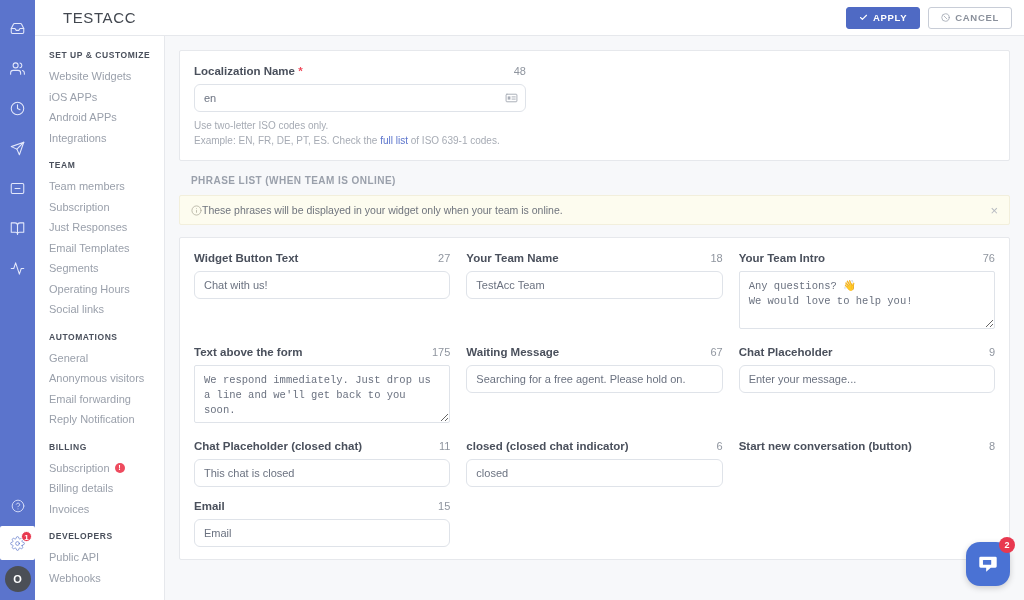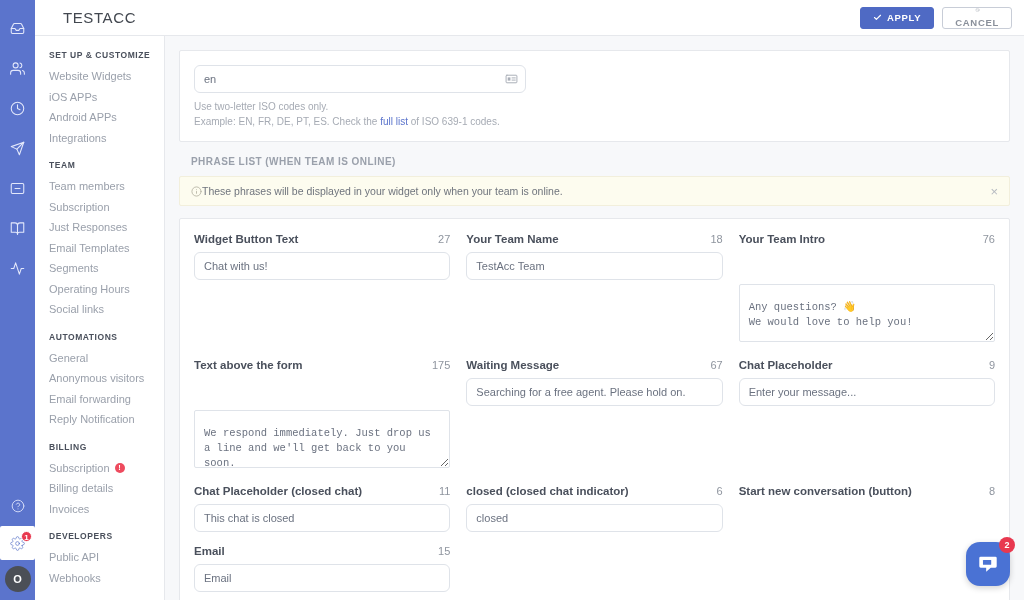--- a/index.html
+++ b/index.html
@@ -68,21 +68,21 @@
     font-weight: 400;
   }
   .topbar-actions { margin-left: auto; display: flex; gap: 8px; align-items: center; }
   .btn {
     height: 22px; border-radius: 3px;
     display: inline-flex; align-items: center; gap: 5px;
     font-size: 9.5px; letter-spacing: 0.7px; font-weight: 600;
     padding: 0 12px; cursor: pointer; user-select: none;
   }
   .btn-apply { background: #4f6ac4; color: #fff; border: 1px solid #4f6ac4; }
-  .btn-cancel { background: #fff; color: #8a909b; border: 1px solid #c8cdd7; flex-direction: column; }
+  .btn-cancel { background: #fff; color: #8a909b; border: 1px solid #c8cdd7; }
 
   
   .body { flex: 1 1 auto; display: flex; min-height: 0; }
 
   
   .sidenav {
     width: 130px; flex: 0 0 130px;
     background: #fff;
     border-right: 1px solid #e6e8ec;
     padding: 14px 0 0 14px;
@@ -164,26 +164,25 @@
     cursor: pointer; line-height: 1;
   }
 
   .grid {
     display: grid; grid-template-columns: 1fr 1fr 1fr;
     column-gap: 16px; row-gap: 13px;
   }
   .ta {
     width: 100%; height: 58px;
     border: 1px solid #dfe3e9; border-radius: 2px;
-    padding: 15px 9px; resize: vertical;
+    padding: 7px 9px; resize: vertical;
     font-family: "Liberation Mono", monospace;
     font-size: 10.5px; color: #6b7280; line-height: 15px;
     background: #fff; outline: none;
     overflow: hidden;
-    margin-top: 32px;
   }
 
   
   .chat-fab {
     position: absolute; right: 14px; bottom: 14px;
     width: 44px; height: 44px; border-radius: 14px;
     background: #4a72d4;
     display: flex; align-items: center; justify-content: center;
     cursor: pointer; z-index: 20;
     box-shadow: 0 2px 6px rgba(0,0,0,0.18);
@@ -374,20 +373,27 @@
           <div class="nav-item">
               <span>Webhooks</span>
             </div>
         </div>
       </div>
 
       <div class="main">
 
         <div class="card card-pad">
           <div style="max-width:332px">
+            <div class="field-head">
+              <div class="field-label">
+                <span>Localization Name</span>
+                <span class="req">*</span>
+              </div>
+              <div class="counter">48</div>
+            </div>
             <div class="input-wrap">
               <input class="inp" type="text" value="en" style="">
               <span class="inp-icon">
                 <svg width="13" height="13" viewBox="0 0 24 24" fill="none" stroke="#a9aeb7" stroke-width="1.8" stroke-linecap="round" stroke-linejoin="round">
                   <rect x="2" y="5" width="20" height="14" rx="1.5"></rect>
                   <rect x="5" y="9" width="5" height="6" fill="#a9aeb7" stroke="none"></rect>
                   <line x1="13" y1="10" x2="19" y2="10"></line>
                     <line x1="13" y1="14" x2="19" y2="14"></line>
                 </svg>
               </span>

